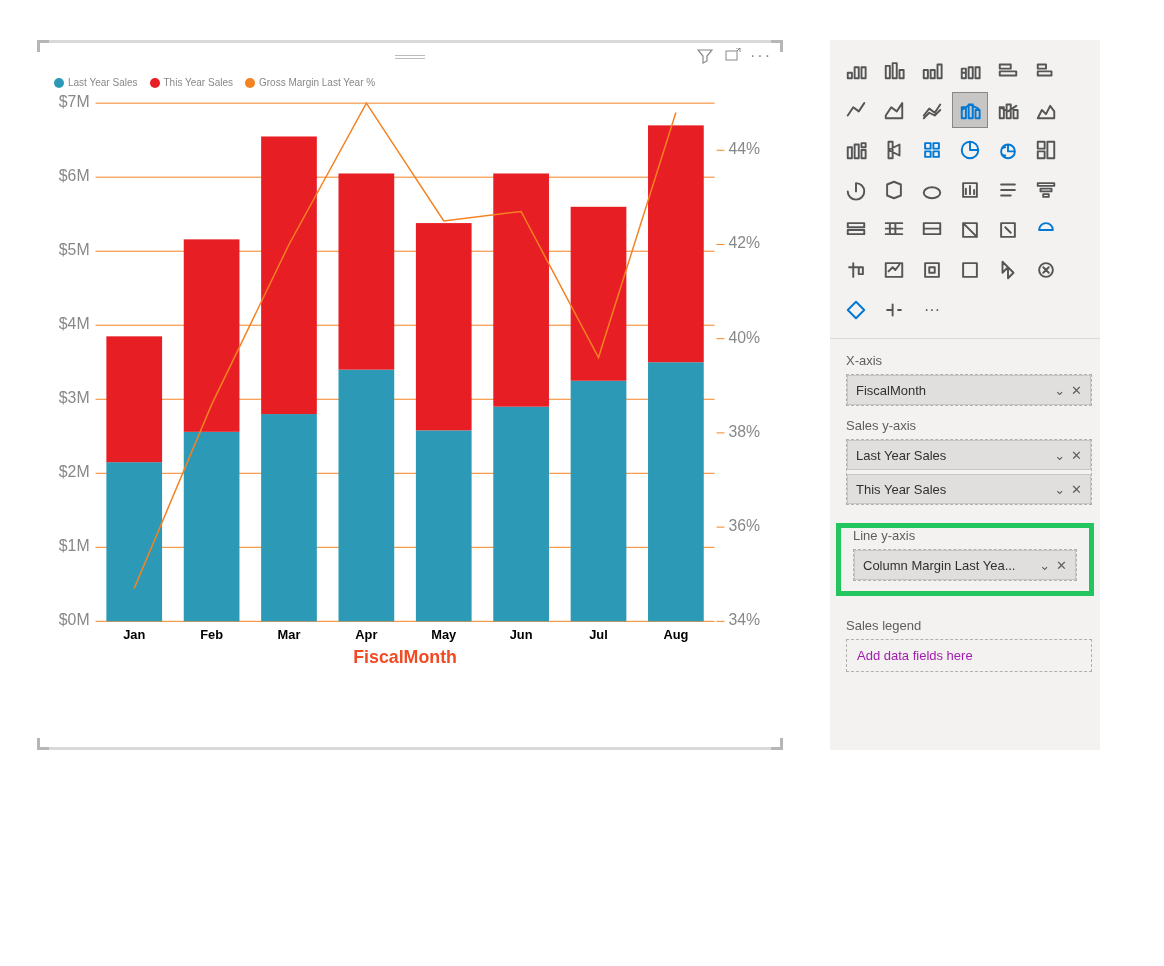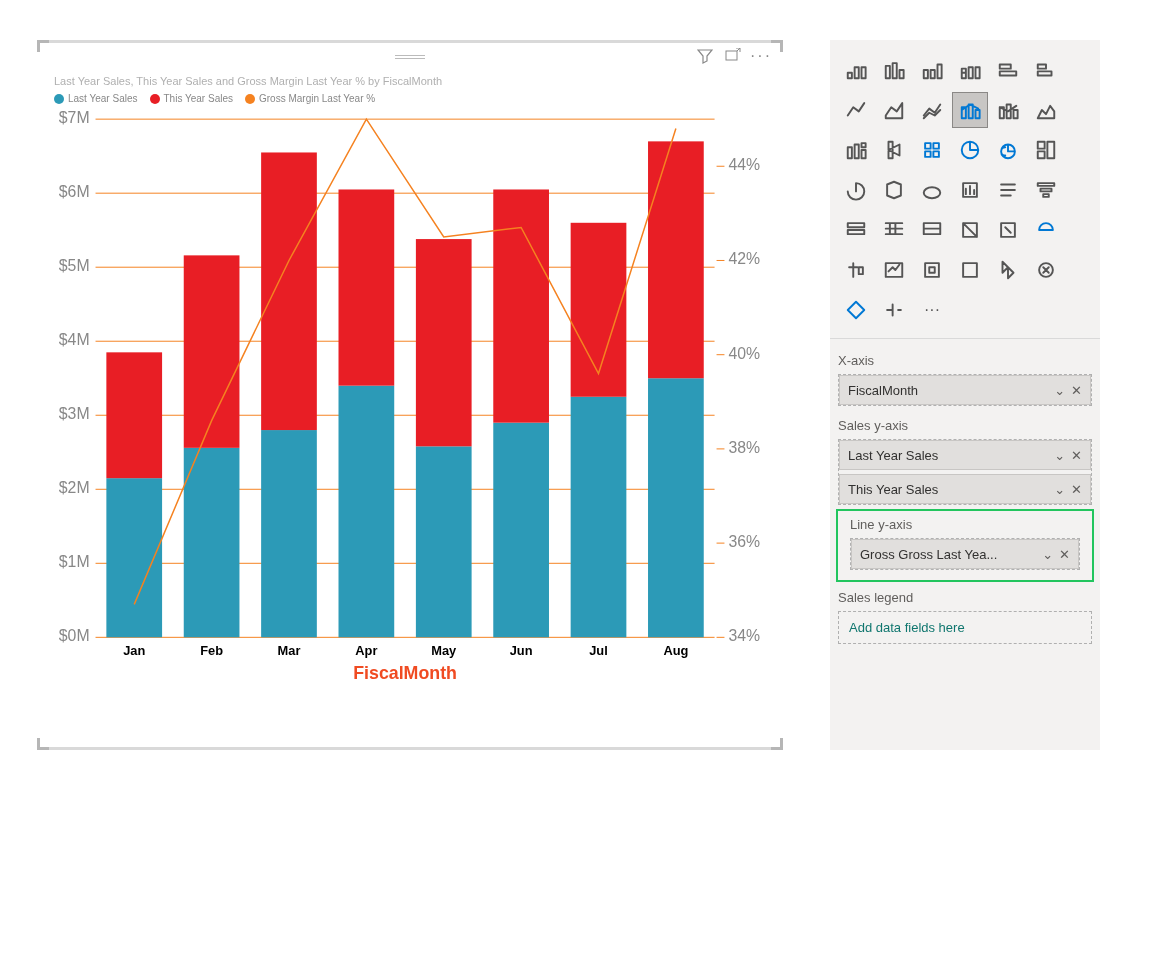--- a/index.html
+++ b/index.html
@@ -22,29 +22,29 @@
   .swatch { width:10px; height:10px; border-radius:50%; }
   .chart-body { position:relative; height:580px; margin:0 14px; }
   svg.plot { width:100%; height:100%; }
   .gridline { stroke:#f58220; stroke-width:1; }
   .xlabel { fill:#f04b22; font-weight:700; font-size:18px; text-anchor:middle; }
   
   .panel { width:270px; background:#f3f2f1; padding:8px 0; }
   .viz-gallery { padding:4px 8px; display:grid; grid-template-columns:repeat(6,36px); gap:4px 2px; }
   .viz-gallery .ico { width:36px; height:36px; display:flex; align-items:center; justify-content:center; cursor:pointer; border:1px solid transparent; }
   .viz-gallery .ico.sel { background:#c8c6c4; border-color:#8a8886; }
-  .section { padding:8px 8px 4px; }
+  .section { padding:8px 8px 4px;margin-left:8px; }
   .section-label { font-size:13px; color:#605e5c; margin-bottom:6px; }
   .well { border:1px dashed #b0b0b0; background:#f3f2f1; }
   .field-pill { display:flex; align-items:center; justify-content:space-between; background:#e1dfdd; border:1px solid #c8c6c4; height:30px; padding:0 8px; font-size:13px; color:#323130; cursor:default; }
   .field-pill + .field-pill { margin-top:4px; }
   .pill-actions { display:flex; gap:6px; color:#605e5c; }
   .pill-actions span { cursor:pointer; }
-  .well-placeholder { padding:8px 10px; font-size:13px; color:#0f766e; }
-  .highlight { border:2px solid #22c55e; padding:6px 12px 10px 12px; margin:0 6px; }
+  .well-placeholder { padding:8px 10px; font-size:13px; color:#a21caf; }
+  .highlight { border:5px solid #22c55e; padding:0 12px 10px 12px; margin:14px 6px; }
   .divider { height:1px; background:#d9d9d9; margin:6px 0; }
 </style>
 </head>
 <body>
 
 <div class="workspace">
 
   <div class="viz-tile">
     <span class="corner tl"></span>
       <span class="corner tr"></span>
@@ -60,21 +60,20 @@
         </div>
         <div class="act">
           <svg width="16" height="16" viewBox="0 0 16 16">
               <rect x="1" y="3" width="11" height="9" fill="none" stroke="#888"></rect>
               <path d="M12 3 15 0 M15 0v4 M15 0h-4" stroke="#888" fill="none"></path>
             </svg>
         </div>
         <div class="act" style="letter-spacing:2px;">···</div>
       </div>
     </div>
-    <div class="chart-title">Last Year Sales, This Year Sales and Gross Margin Last Year % by FiscalMonth</div>
     <div class="legend">
       <div class="item">
           <span class="swatch" style="background:#2c9ab7"></span>
           <span>Last Year Sales</span>
         </div>
       <div class="item">
           <span class="swatch" style="background:#e81e25"></span>
           <span>This Year Sales</span>
         </div>
       <div class="item">
@@ -368,21 +367,21 @@
               <span>✕</span>
             </span>
         </div>
       </div>
     </div>
 
     <div class="highlight">
       <div class="section-label">Line y-axis</div>
       <div class="well">
         <div class="field-pill">
-          <span>Gross Gross Last Yea...</span>
+          <span>Column Margin Last Yea...</span>
           <span class="pill-actions">
               <span>⌄</span>
               <span>✕</span>
             </span>
         </div>
       </div>
     </div>
 
     <div class="section">
       <div class="section-label">Sales legend</div>

